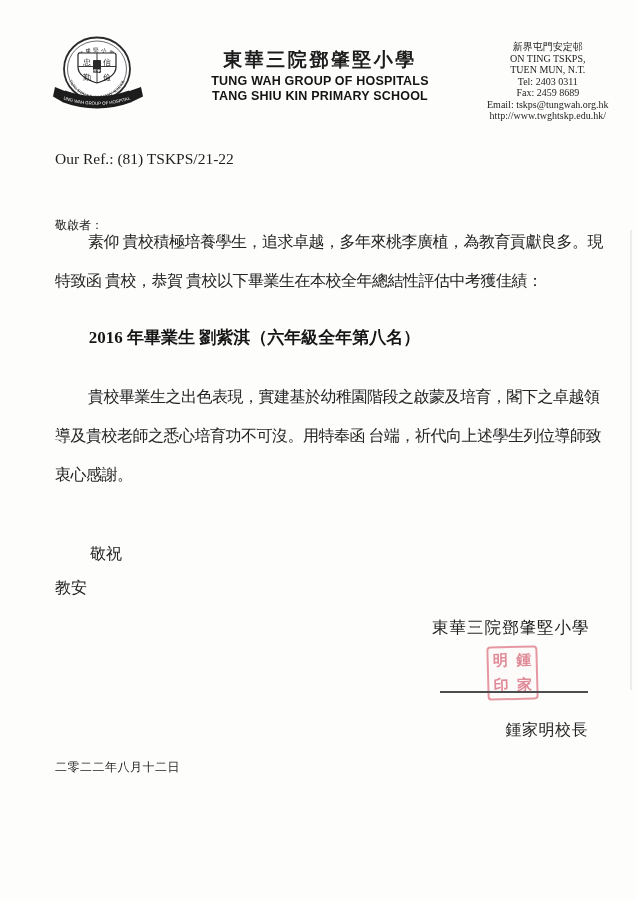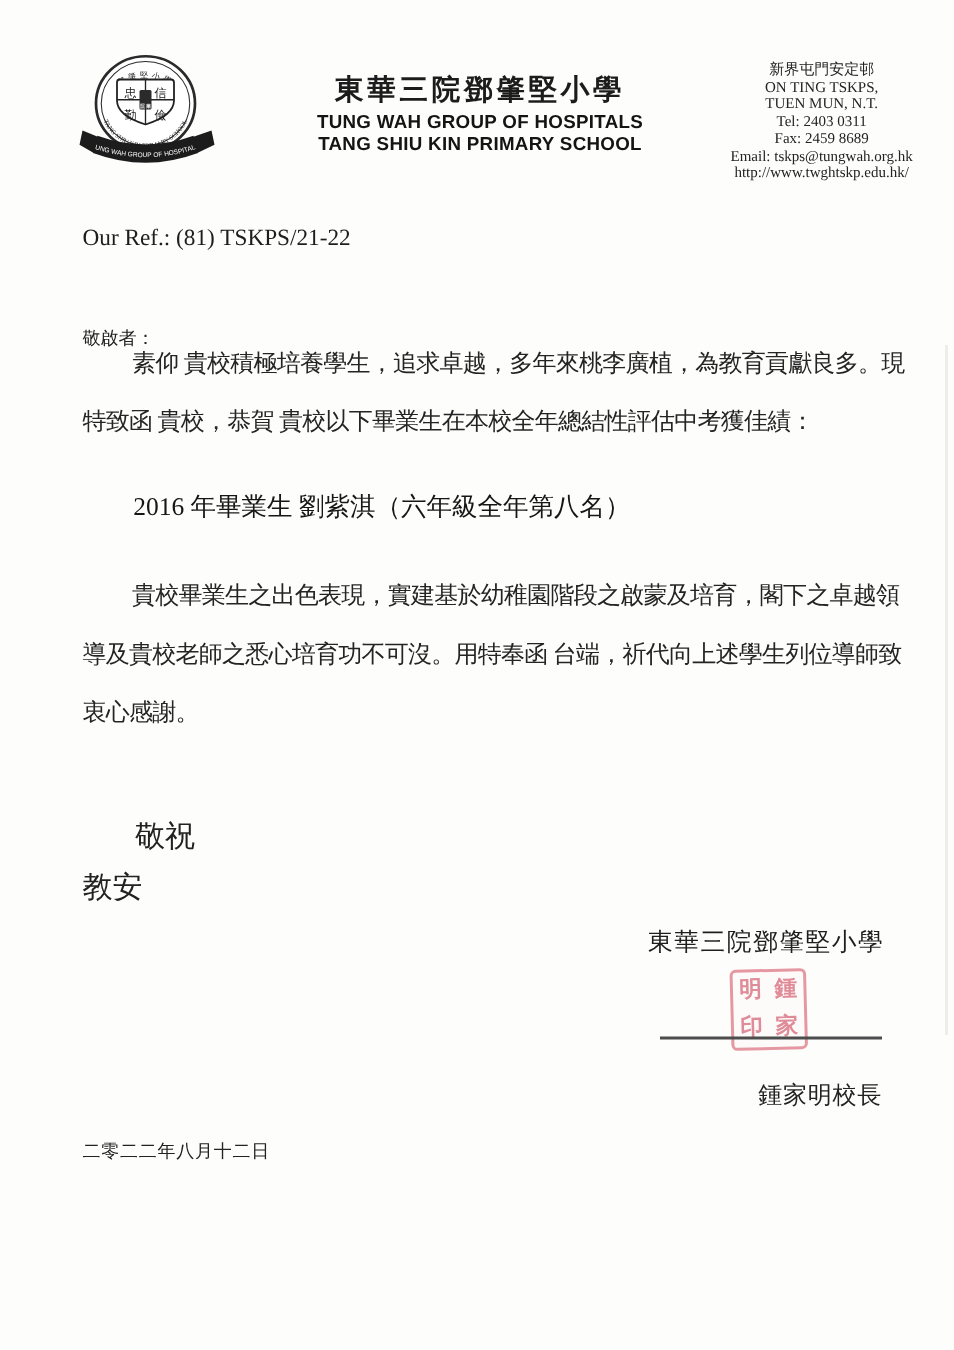--- a/index.html
+++ b/index.html
@@ -16,22 +16,22 @@
   .title-en{left:170px;top:74px;width:300px;text-align:center;
     font-family:"Liberation Sans","DejaVu Sans",sans-serif;
     font-weight:bold;font-size:12.5px;line-height:15px;color:#141414;letter-spacing:.2px;}
   .addr{left:487px;top:41px;font-size:10px;line-height:11.5px;color:#232323;}
   .addr div{white-space:nowrap;text-align:center;}
   
   .refline{left:55px;top:150px;font-size:15.5px;color:#1e1e1e;}
   .salut{left:55px;top:196px;font-size:12px;margin-top:21px;}
   .bline{font-size:16px;letter-spacing:-0.5px;color:#242424;}
   .headline{left:0;top:326px;width:509px;text-align:center;
-    font-weight:normal;font-size:17px;letter-spacing:0;color:#161616;}
-  .closing{font-size:20px;}
+    font-weight:bold;font-size:17px;letter-spacing:0;color:#161616;}
+  .closing{font-size:16px;}
   
   .sig-school{left:432px;top:617px;font-size:16.5px;letter-spacing:1px;color:#1e1e1e;}
   .seal{left:487px;top:646px;width:47px;height:50px;
     border:2.5px solid #e4909b;border-radius:4px;
     display:grid;grid-template-columns:1fr 1fr;grid-template-rows:1fr 1fr;
     transform:rotate(-1.5deg);opacity:.92;background:rgba(255,240,242,.25);}
   .seal span{display:flex;align-items:center;justify-content:center;
     font-size:15px;font-weight:bold;color:#dd8290;line-height:1;}
   .sig-line{left:440px;top:691px;width:148px;height:2px;background:#4d4d4d;}
   .sig-name{left:440px;top:720px;width:148px;text-align:right;

